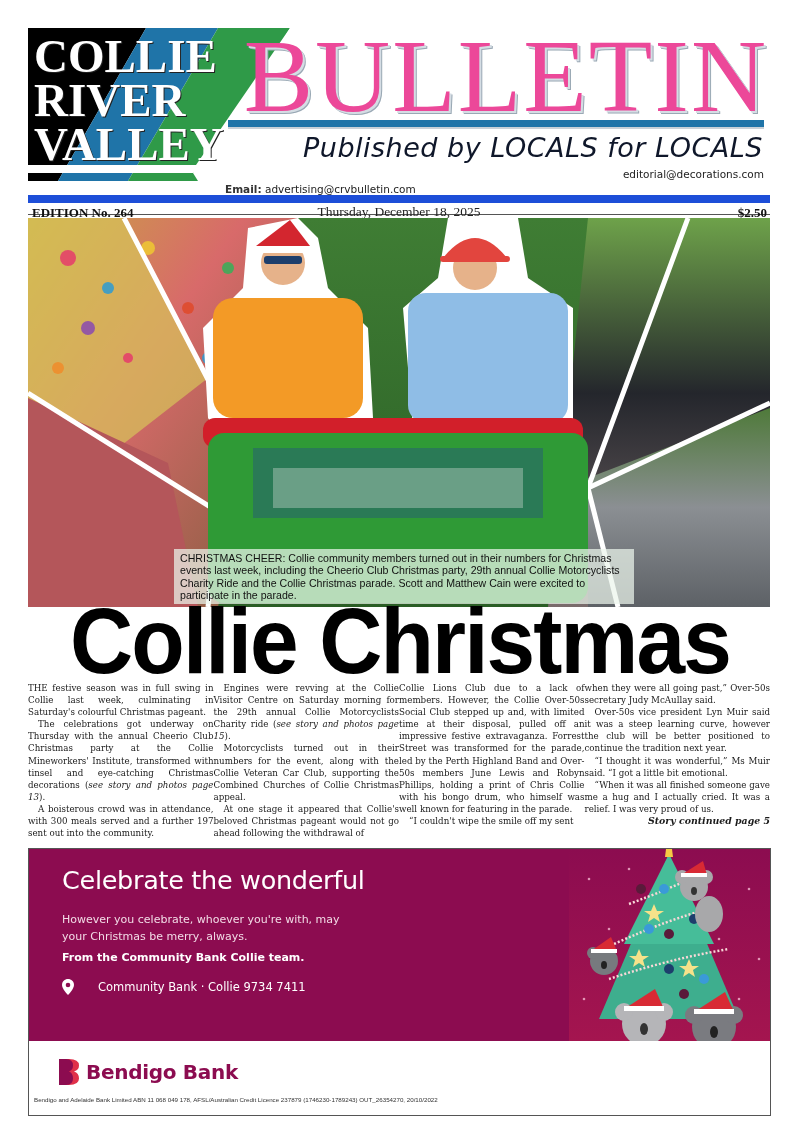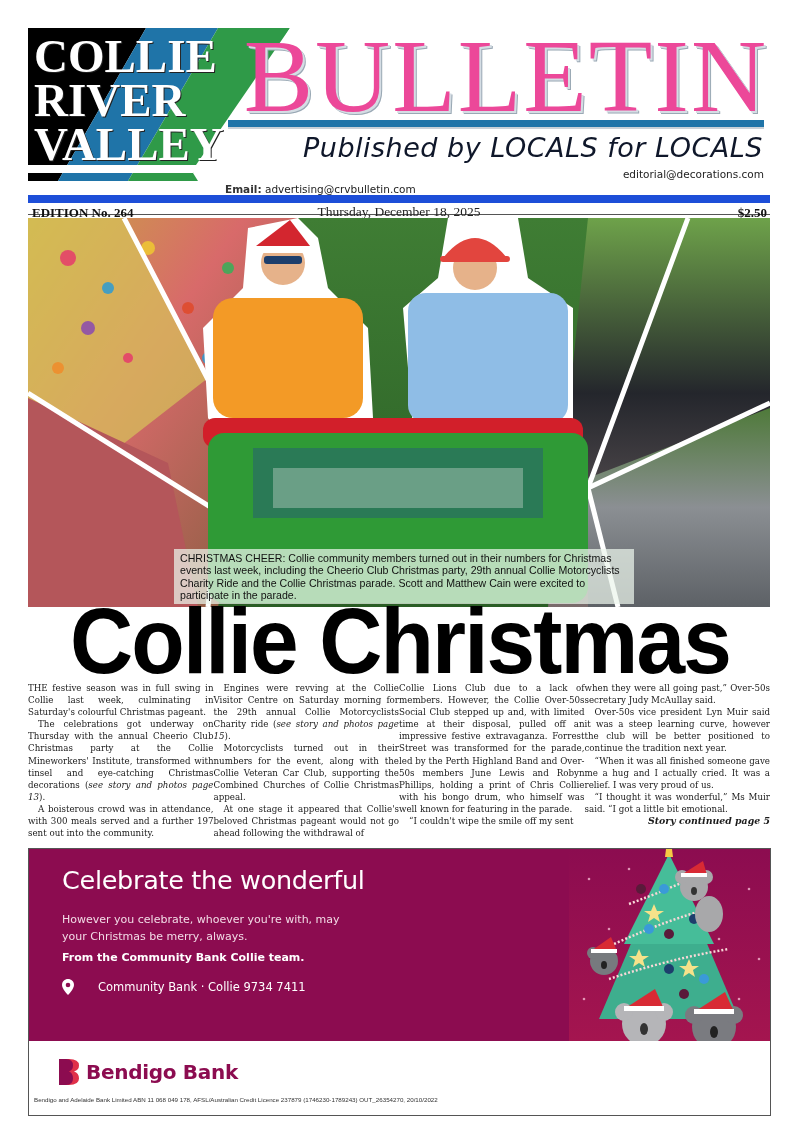--- a/index.html
+++ b/index.html
@@ -179,22 +179,22 @@
     <p class="ind">Motorcyclists turned out in their numbers for the event, along with the Collie Veteran Car Club, supporting the Combined Churches of Collie Christmas appeal.</p>
     <p class="ind">At one stage it appeared that Collie's beloved Christmas pageant would not go ahead following the withdrawal of</p>
   </div>
   <div class="col">
     <p>Collie Lions Club due to a lack of members. However, the Collie Over-50s Social Club stepped up and, with limited time at their disposal, pulled off an impressive festive extravaganza. Forrest Street was transformed for the parade, led by the Perth Highland Band and Over-50s members June Lewis and Robyn Phillips, holding a print of Chris Collie with his bongo drum, who himself was well known for featuring in the parade.</p>
     <p class="ind">“I couldn't wipe the smile off my sent</p>
   </div>
   <div class="col">
     <p>when they were all going past,” Over-50s secretary Judy McAullay said.</p>
     <p class="ind">Over-50s vice president Lyn Muir said it was a steep learning curve, however the club will be better positioned to continue the tradition next year.</p>
+    <p class="ind">“I thought it was wonderful,” Ms Muir said. “I got a little bit emotional.</p>
     <p class="ind">“When it was all finished someone gave me a hug and I actually cried. It was a relief. I was very proud of us.</p>
-    <p class="ind">“I thought it was wonderful,” Ms Muir said. “I got a little bit emotional.</p>
     <p class="cont">Story continued page 5</p>
   </div>
 </article>
 
 <section class="ad">
   <div class="ad-panel">
     <div class="ad-headline">Celebrate the wonderful</div>
     <div class="ad-body">However you celebrate, whoever you're with, may your Christmas be merry, always.</div>
     <div class="ad-team">From the Community Bank Collie team.</div>
     <div class="ad-contact">

